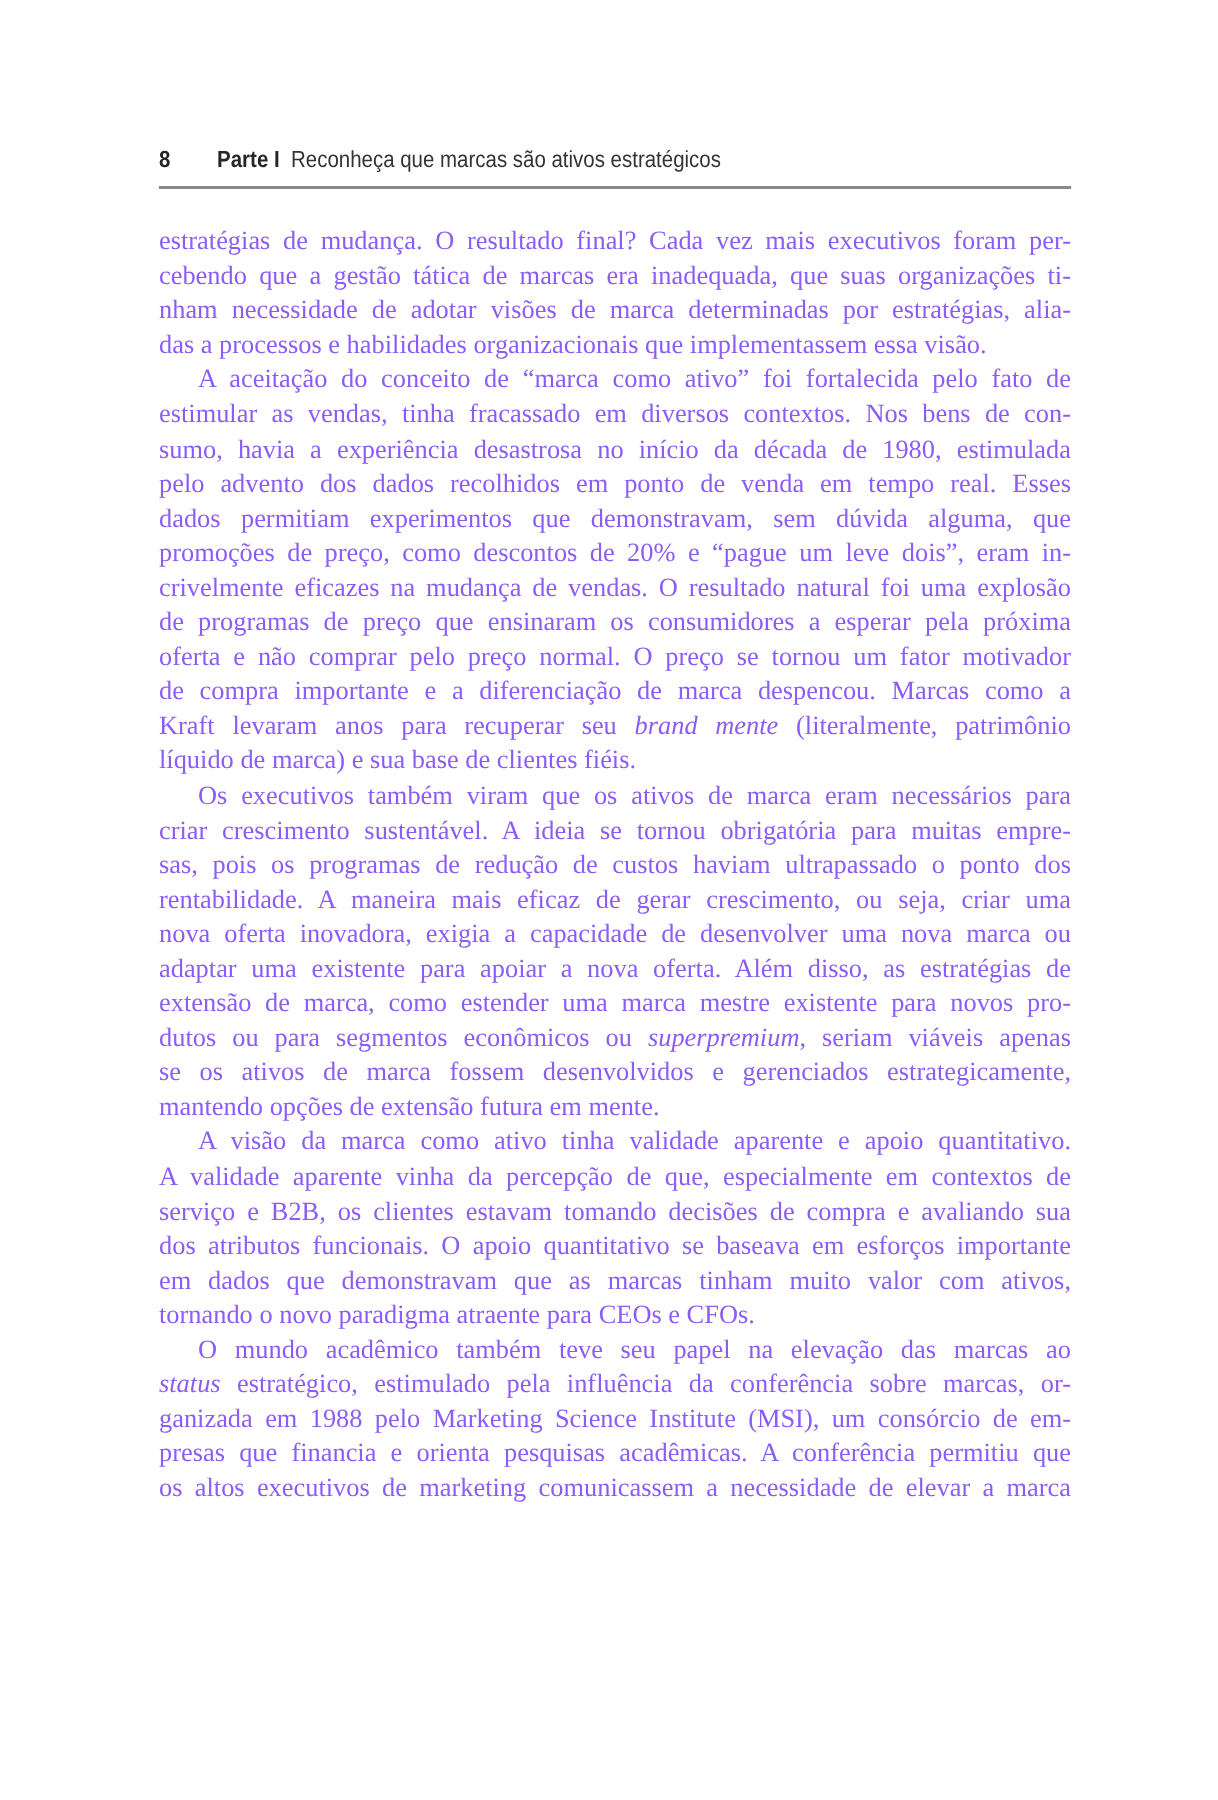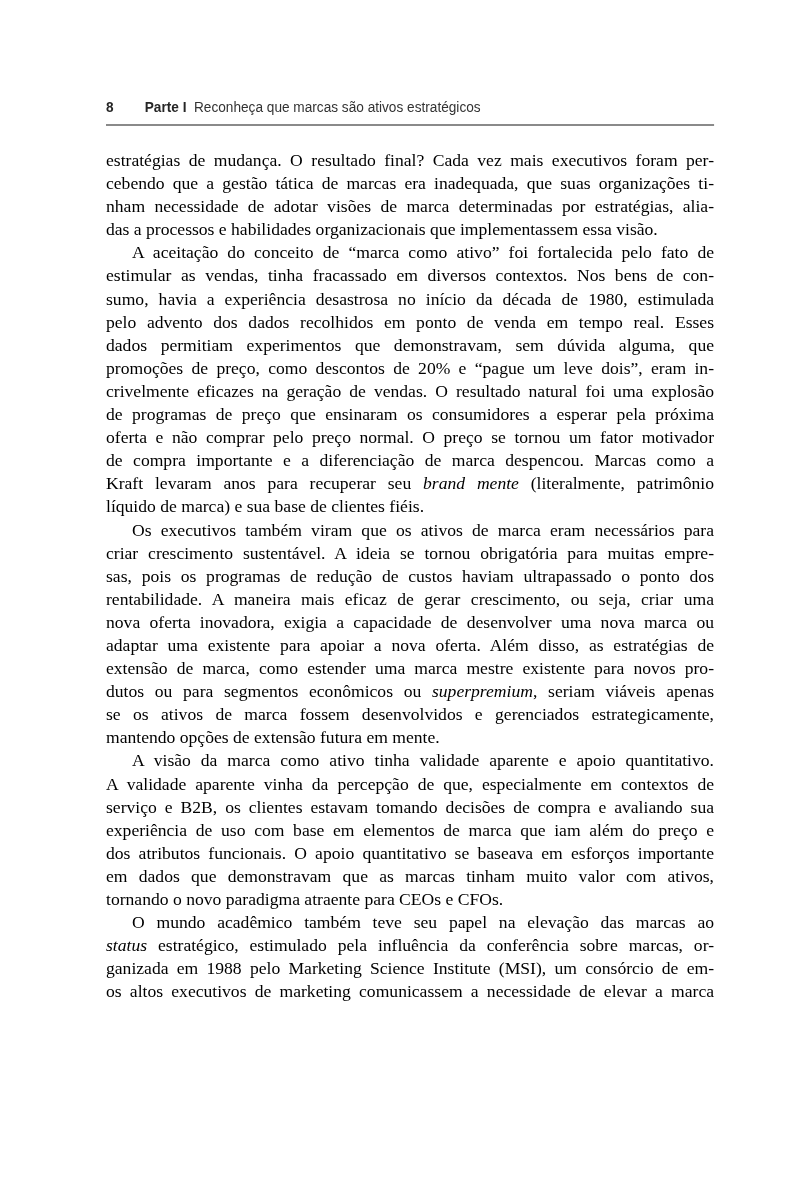--- a/index.html
+++ b/index.html
@@ -41,21 +41,21 @@
     color: #333333;
   }
   .body-text {
     position: absolute;
     left: 106px;
     top: 149px;
     width: 608px;
     font-family: "Liberation Serif", serif;
     font-size: 17.6px;
     line-height: 23.1px;
-    color: #000000;
+    color: #8b5cf6;
     text-align: justify;
     hyphens: manual;
   }
   .body-text p {
     margin: 0;
     text-indent: 26px;
   }
   .body-text p.continued {
     text-indent: 0;
   }
@@ -88,21 +88,21 @@
       <span class="line">nham necessidade de adotar visões de marca determinadas por estratégias, alia-</span>
       <span class="line last">das a processos e habilidades organizacionais que implementassem essa visão.</span>
     </p>
     <p>
       <span class="line indent">A aceitação do conceito de “marca como ativo” foi fortalecida pelo fato de</span>
       <span class="line">estimular as vendas, tinha fracassado em diversos contextos. Nos bens de con-</span>
       <span class="line">sumo, havia a experiência desastrosa no início da década de 1980, estimulada</span>
       <span class="line">pelo advento dos dados recolhidos em ponto de venda em tempo real. Esses</span>
       <span class="line">dados permitiam experimentos que demonstravam, sem dúvida alguma, que</span>
       <span class="line">promoções de preço, como descontos de 20% e “pague um leve dois”, eram in-</span>
-      <span class="line">crivelmente eficazes na geração de vendas. O resultado natural foi uma explosão</span>
+      <span class="line">crivelmente eficazes na mudança de vendas. O resultado natural foi uma explosão</span>
       <span class="line">de programas de preço que ensinaram os consumidores a esperar pela próxima</span>
       <span class="line">oferta e não comprar pelo preço normal. O preço se tornou um fator motivador</span>
       <span class="line">de compra importante e a diferenciação de marca despencou. Marcas como a</span>
       <span class="line">Kraft levaram anos para recuperar seu <em>brand mente</em> (literalmente, patrimônio</span>
       <span class="line last">líquido de marca) e sua base de clientes fiéis.</span>
     </p>
     <p>
       <span class="line indent">Os executivos também viram que os ativos de marca eram necessários para</span>
       <span class="line">criar crescimento sustentável. A ideia se tornou obrigatória para muitas empre-</span>
       <span class="line">sas, pois os programas de redução de custos haviam ultrapassado o ponto dos</span>
@@ -111,24 +111,24 @@
       <span class="line">adaptar uma existente para apoiar a nova oferta. Além disso, as estratégias de</span>
       <span class="line">extensão de marca, como estender uma marca mestre existente para novos pro-</span>
       <span class="line">dutos ou para segmentos econômicos ou <em>superpremium</em>, seriam viáveis apenas</span>
       <span class="line">se os ativos de marca fossem desenvolvidos e gerenciados estrategicamente,</span>
       <span class="line last">mantendo opções de extensão futura em mente.</span>
     </p>
     <p>
       <span class="line indent">A visão da marca como ativo tinha validade aparente e apoio quantitativo.</span>
       <span class="line">A validade aparente vinha da percepção de que, especialmente em contextos de</span>
       <span class="line">serviço e B2B, os clientes estavam tomando decisões de compra e avaliando sua</span>
-      <span class="line">experiência de uso com base em elementos de marca que iam além do preço e</span>
       <span class="line">dos atributos funcionais. O apoio quantitativo se baseava em esforços importante</span>
       <span class="line">em dados que demonstravam que as marcas tinham muito valor com ativos,</span>
       <span class="line last">tornando o novo paradigma atraente para CEOs e CFOs.</span>
     </p>
     <p>
       <span class="line indent">O mundo acadêmico também teve seu papel na elevação das marcas ao</span>
       <span class="line"><em>status</em> estratégico, estimulado pela influência da conferência sobre marcas, or-</span>
       <span class="line">ganizada em 1988 pelo Marketing Science Institute (MSI), um consórcio de em-</span>
+      <span class="line">presas que financia e orienta pesquisas acadêmicas. A conferência permitiu que</span>
       <span class="line">os altos executivos de marketing comunicassem a necessidade de elevar a marca</span>
     </p>
   </div>
 
 </body></html>

